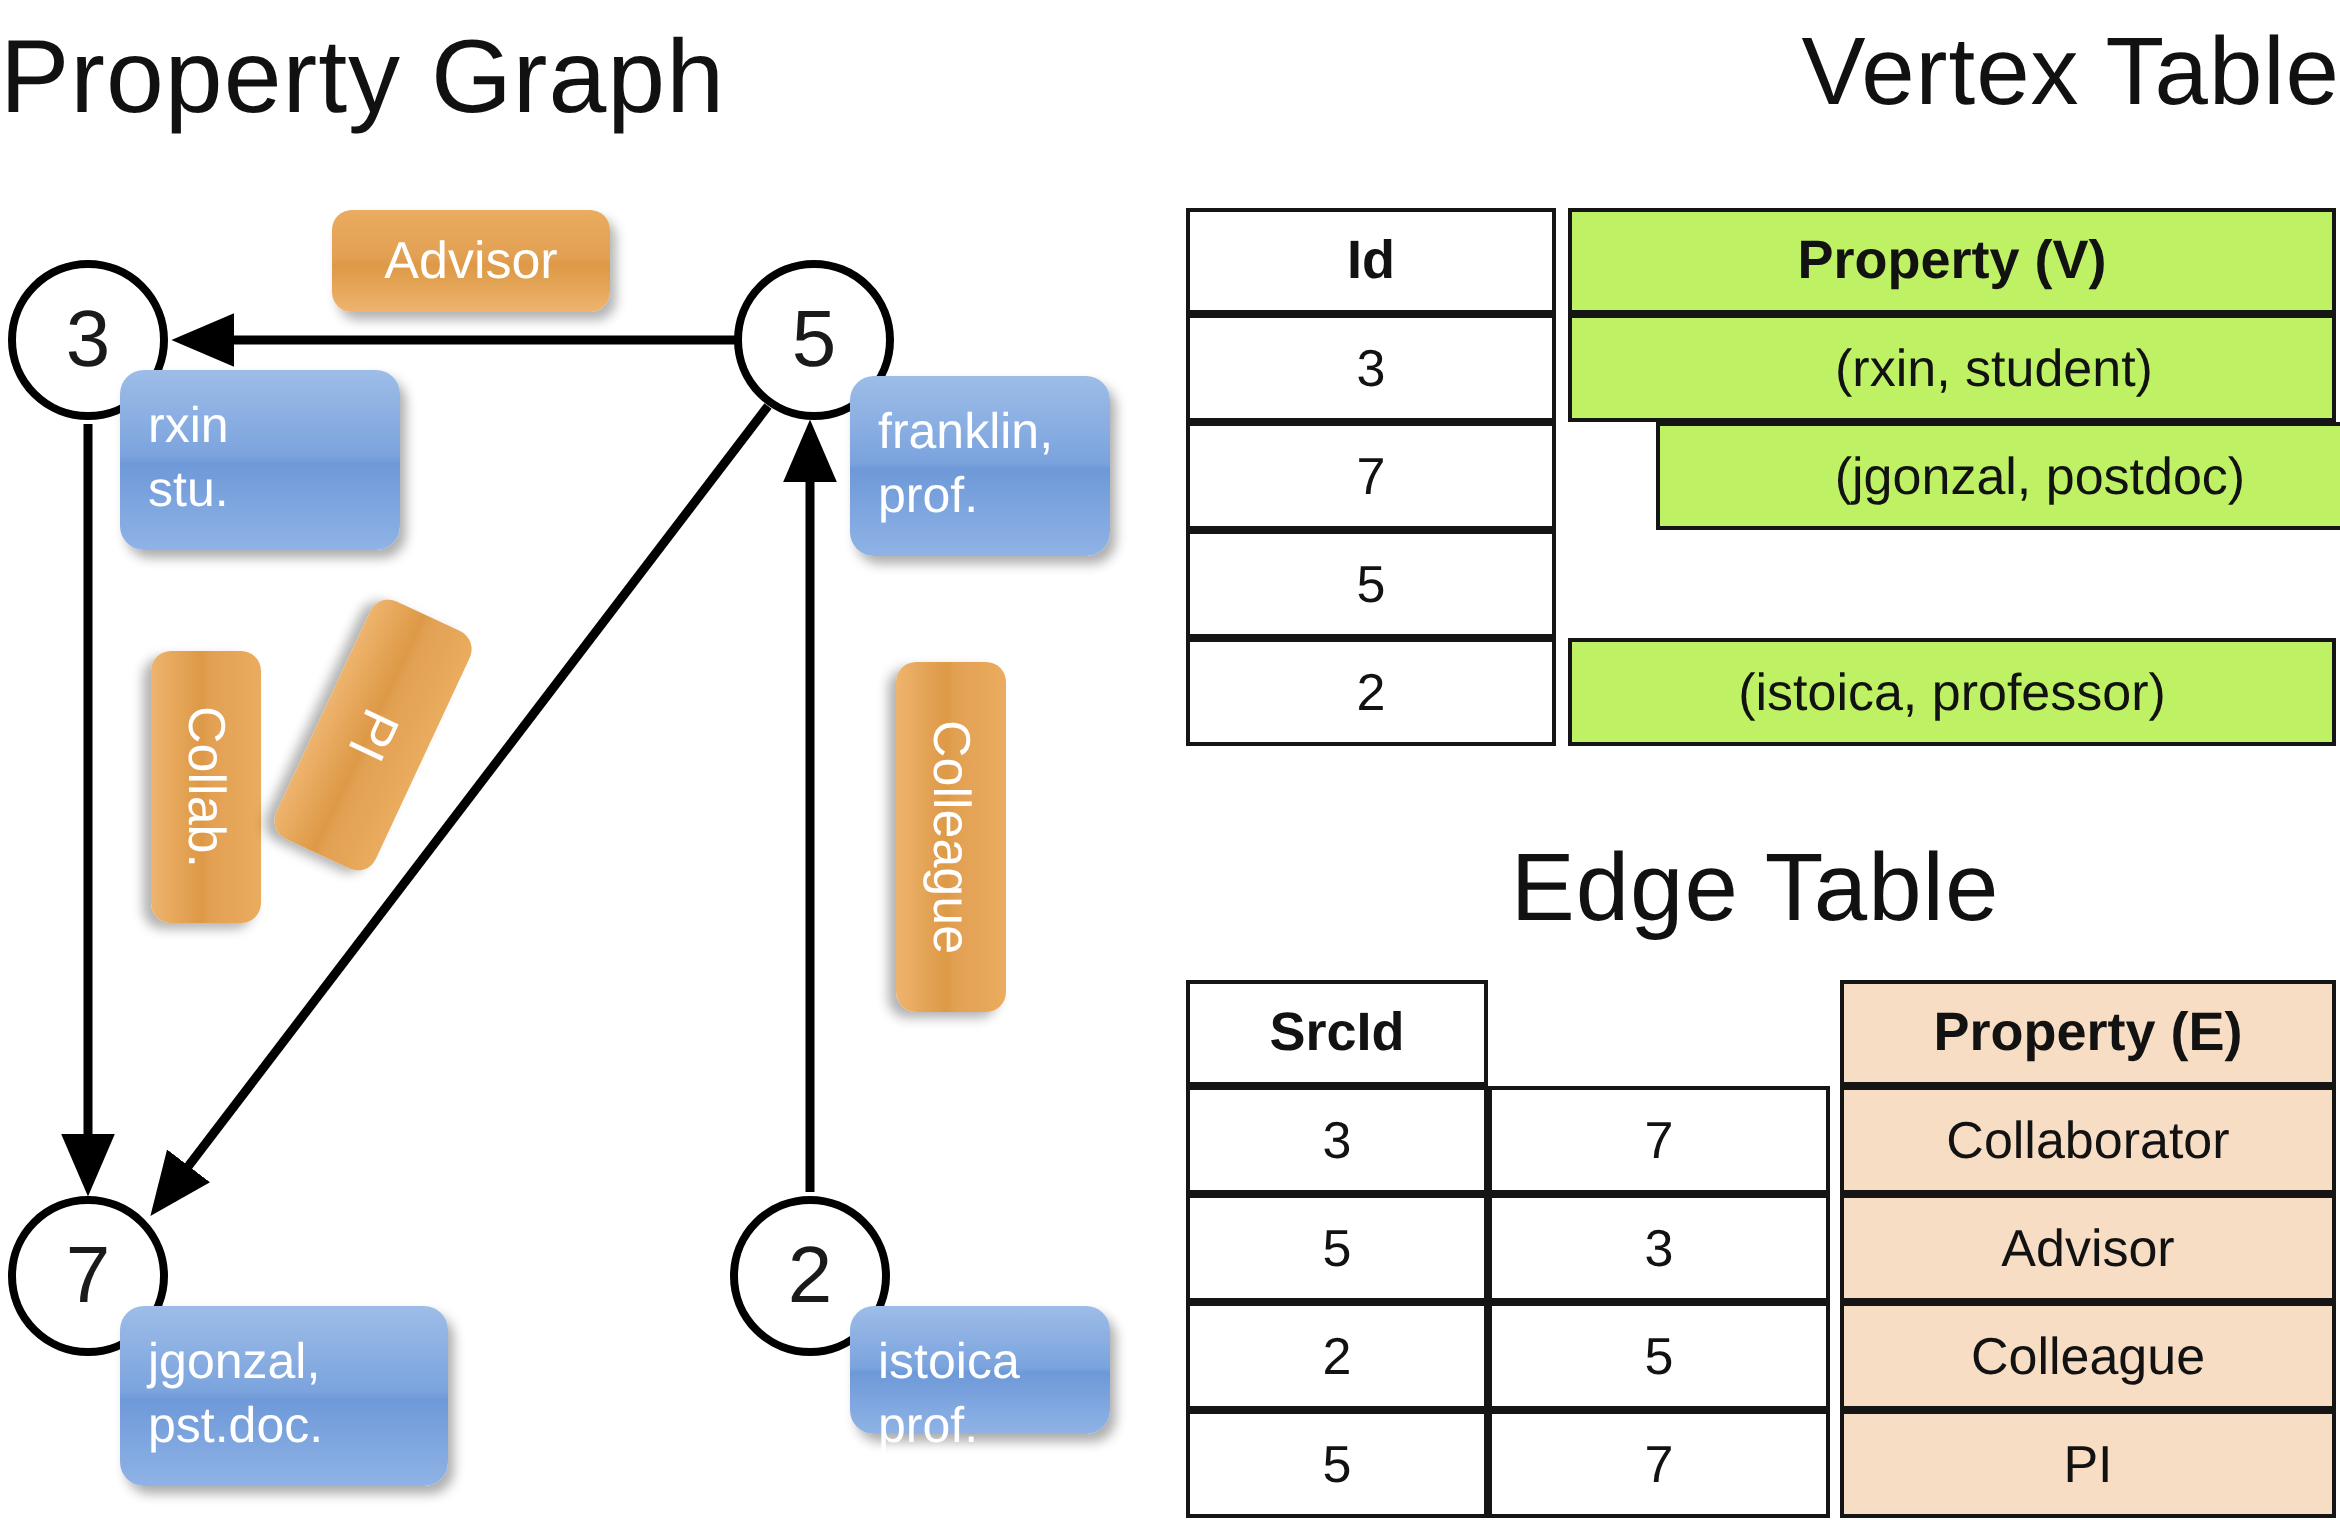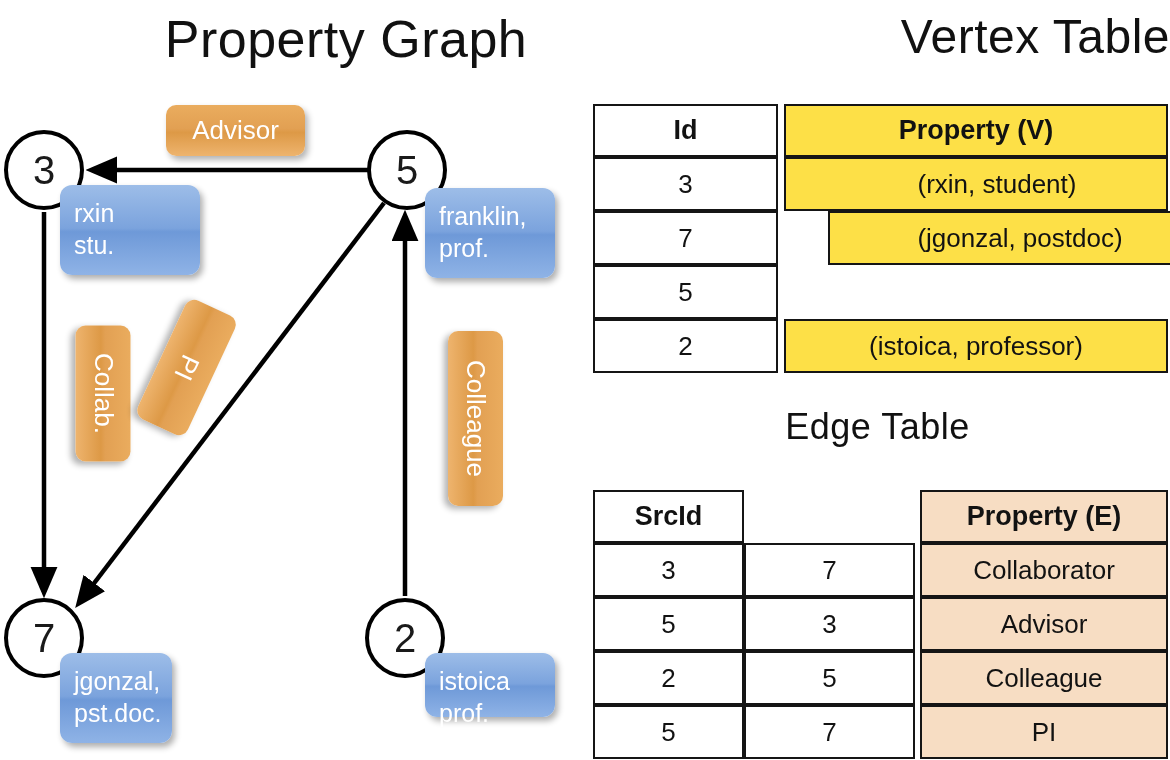--- a/index.html
+++ b/index.html
@@ -19,36 +19,35 @@
   
   .title {
     position: absolute;
     font-family: "Liberation Sans", sans-serif;
     font-weight: 300;
     color: #111111;
     white-space: nowrap;
     letter-spacing: 0.5px;
   }
   #title-property-graph {
-    left: 18px; top: 8px; width: 560px;
-    text-align: center;
+    left: 0; top: 8px; width: 560px;
+    text-align: left;
     font-size: 52px;
     line-height: 62px;
-    padding-left: 48px;
   }
   #title-vertex-table {
     left: 585px; top: 6px; width: 585px;
     text-align: right;
     font-size: 48px;
     line-height: 62px;
   }
   #title-edge-table {
-    left: 585px; top: 396px; width: 585px;
+    left: 585px; top: 414px; width: 585px;
     text-align: center;
-    font-size: 36px;
+    font-size: 48px;
     line-height: 62px;
   }
 
   
   #graph-panel {
     position: absolute;
     left: 0; top: 0;
     width: 585px; height: 760px;
   }
   #graph-edges {
@@ -86,21 +85,21 @@
     color: #ffffff;
     font-size: 25px;
     line-height: 32px;
     font-weight: 300;
     padding: 12px 0 12px 14px;
     box-sizing: border-box;
     z-index: 8;
   }
   #vbox-rxin      { left: 60px;  top: 185px; width: 140px; height: 90px; }
   #vbox-franklin  { left: 425px; top: 188px; width: 130px; height: 90px; }
-  #vbox-jgonzal   { left: 60px;  top: 653px; width: 112px; height: 90px; }
+  #vbox-jgonzal   { left: 60px;  top: 653px; width: 164px; height: 90px; }
   #vbox-istoica   { left: 425px; top: 653px; width: 130px; height: 64px; }
 
   
   .ebox {
     position: absolute;
     border-radius: 10px;
     background: linear-gradient(to bottom, #eaac5e 0%, #e2a053 46%, #dd9946 54%, #eeb46e 100%);
     box-shadow: 3px 4px 6px rgba(0,0,0,0.30);
     color: #ffffff;
     font-size: 26px;
@@ -141,21 +140,21 @@
     display: flex;
     align-items: center;
     justify-content: center;
     font-size: 26px;
     font-weight: 300;
     color: #121212;
     background: #ffffff;
     white-space: nowrap;
   }
   .cellbox.hdr { font-weight: 700; font-size: 27px; }
-  .cellbox.blue { background: #fde047; }
+  .cellbox.blue { background: #bef264; }
   .cellbox.peach { background: #f7ddc3; }
 
   #vertex-table { left: 0; top: 0; width: 1170px; height: 760px; }
   #edge-table   { left: 0; top: 0; width: 980px; height: 760px; }
 </style>
 </head>
 <body>
 
 <div class="title" id="title-property-graph">Property Graph</div>
 

